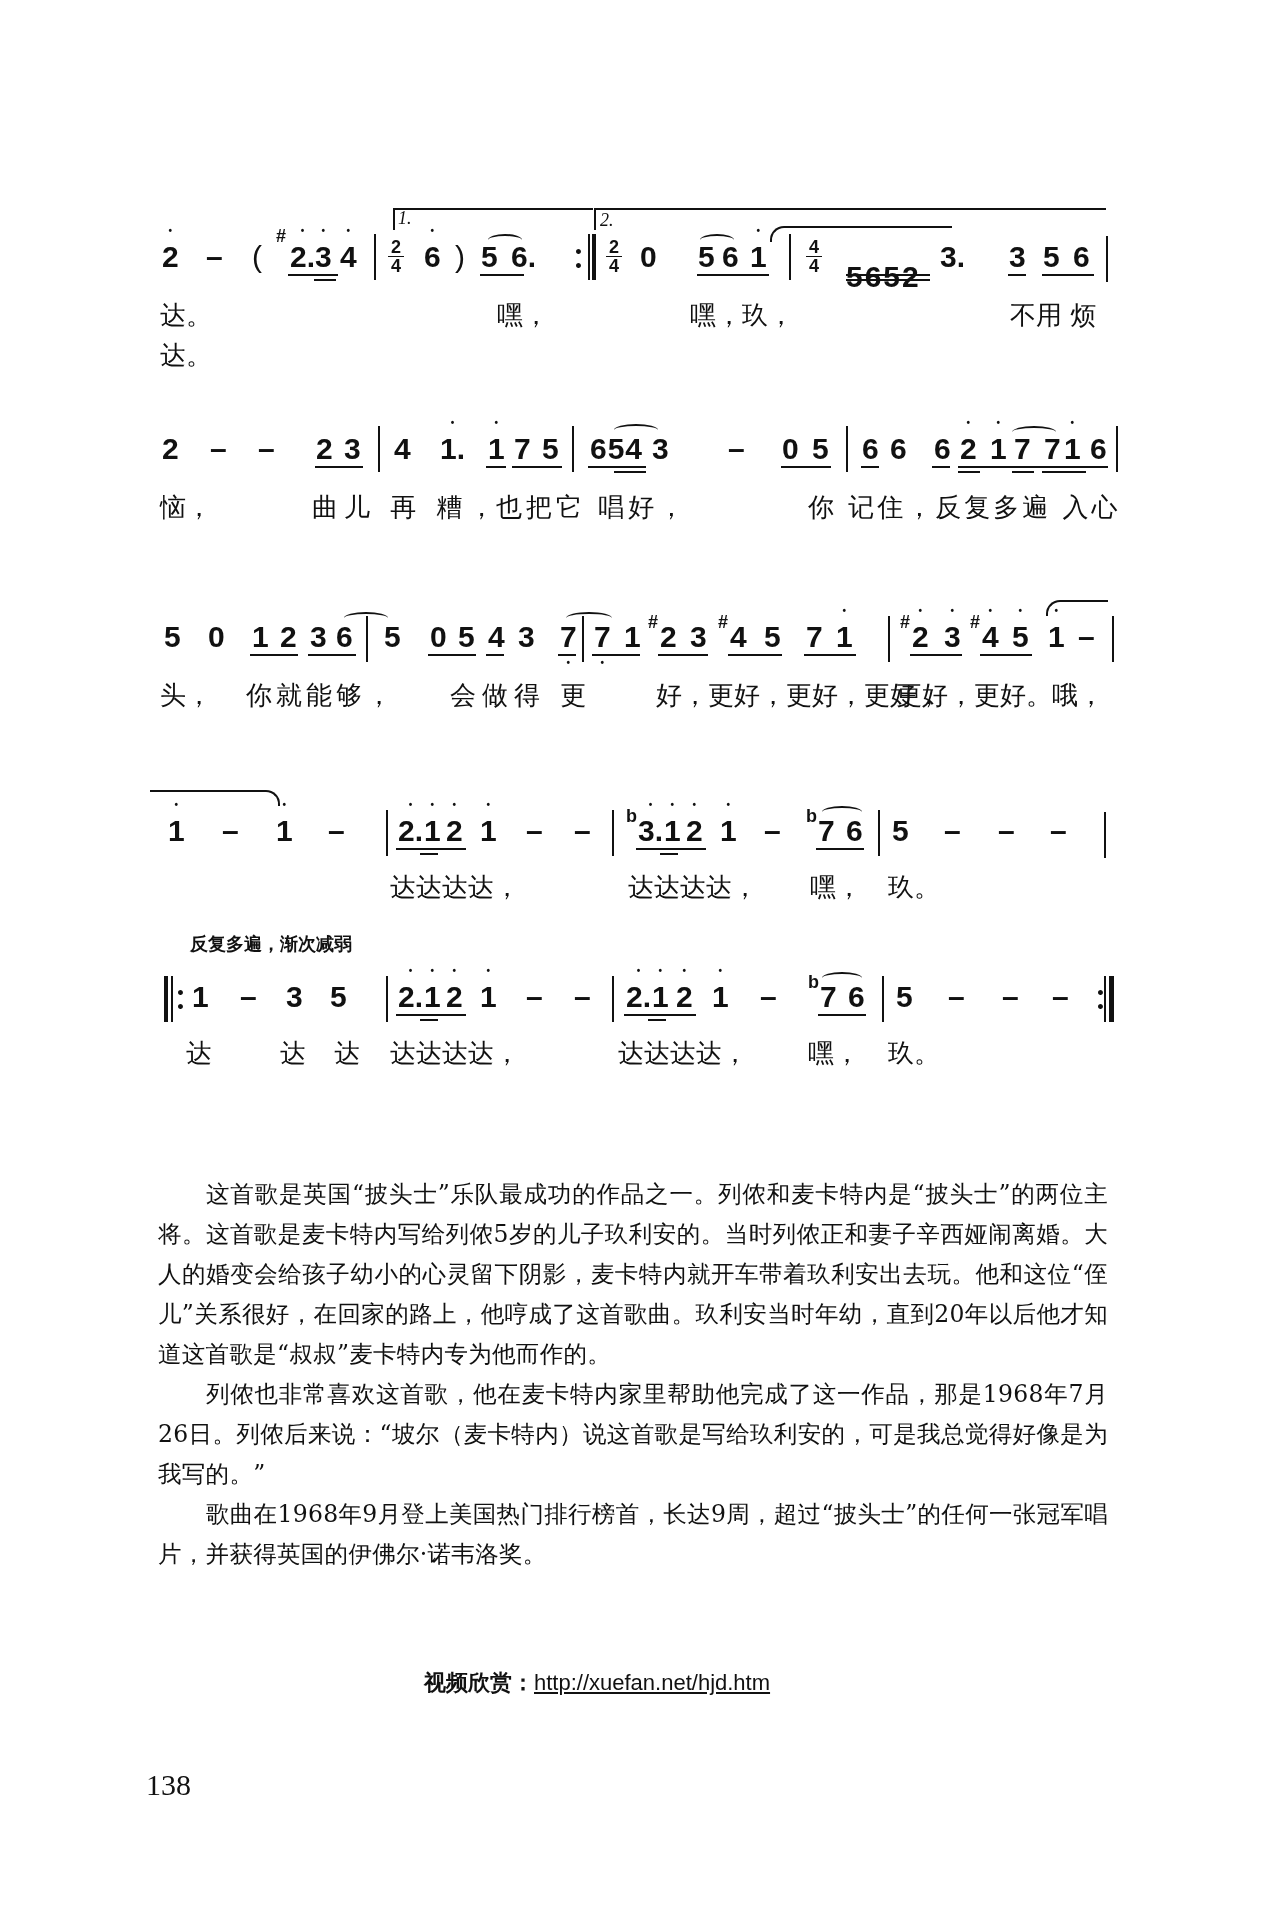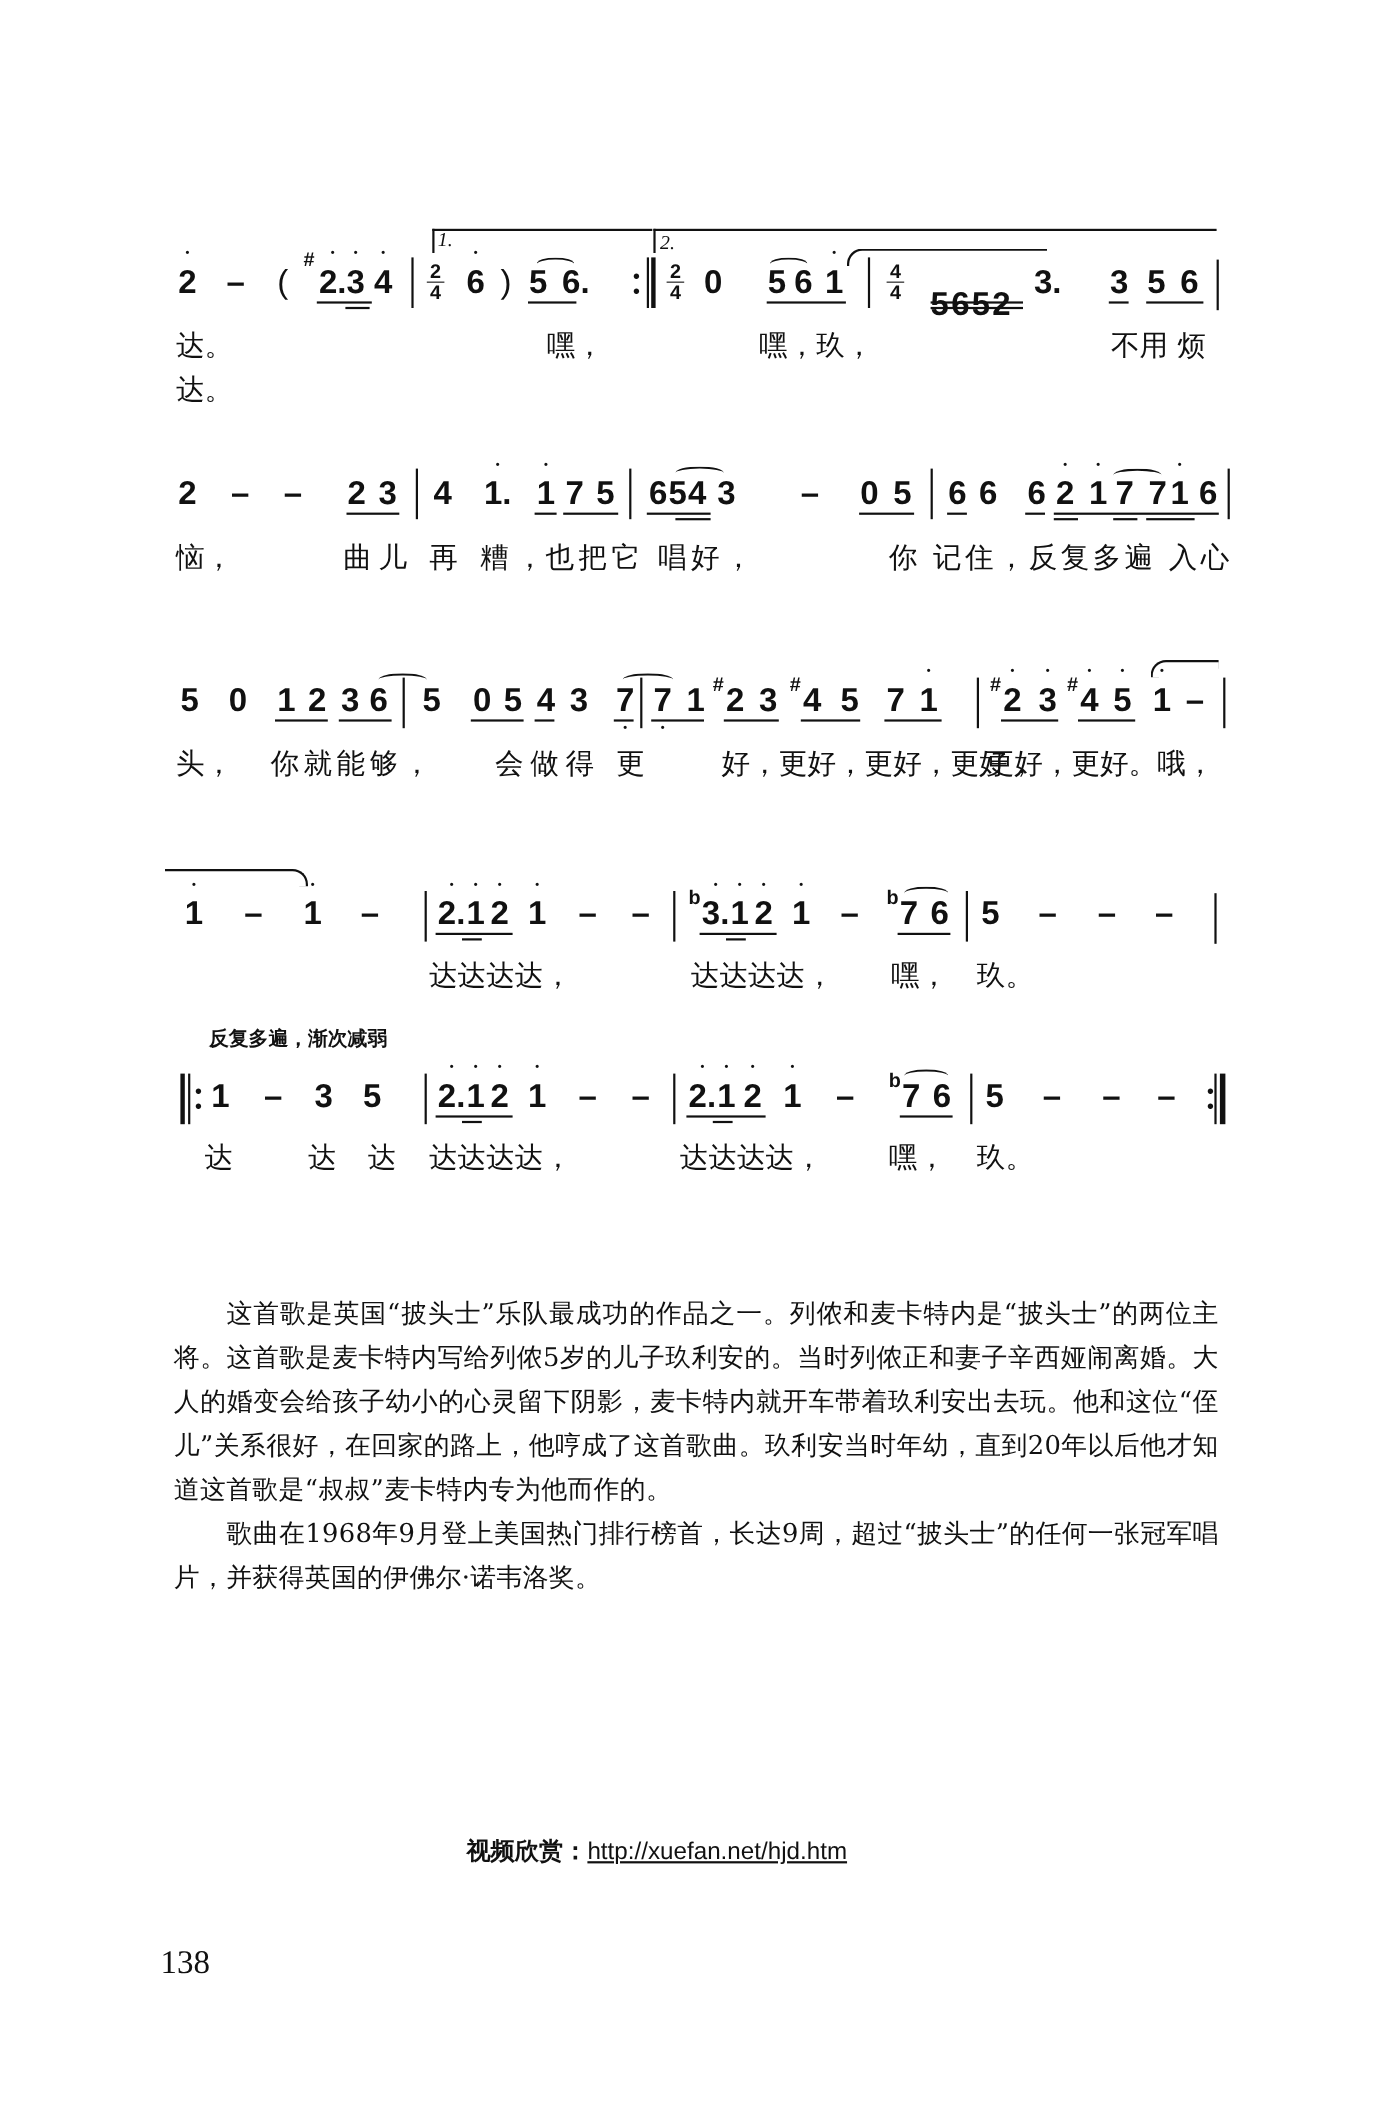--- a/index.html
+++ b/index.html
@@ -287,20 +287,21 @@
   <span class="ly" style="left:186px; top:1038px;">达</span>
   <span class="ly" style="left:280px; top:1038px; letter-spacing:10px;">达 达</span>
   <span class="ly" style="left:390px; top:1038px;">达达达达，</span>
   <span class="ly" style="left:618px; top:1038px;">达达达达，</span>
   <span class="ly" style="left:808px; top:1038px;">嘿，</span>
   <span class="ly" style="left:888px; top:1038px;">玖。</span>
 </div>
 
 <div class="para" style="top:1134px;margin-top:40px;">
   <p>这首歌是英国“披头士”乐队最成功的作品之一。列侬和麦卡特内是“披头士”的两位主将。这首歌是麦卡特内写给列侬5岁的儿子玖利安的。当时列侬正和妻子辛西娅闹离婚。大人的婚变会给孩子幼小的心灵留下阴影，麦卡特内就开车带着玖利安出去玩。他和这位“侄儿”关系很好，在回家的路上，他哼成了这首歌曲。玖利安当时年幼，直到20年以后他才知道这首歌是“叔叔”麦卡特内专为他而作的。</p>
+  <p>列侬也非常喜欢这首歌，他在麦卡特内家里帮助他完成了这一作品，那是1968年7月26日。列侬后来说：“坡尔（麦卡特内）说这首歌是写给玖利安的，可是我总觉得好像是为我写的。”</p>
   <p>歌曲在1968年9月登上美国热门排行榜首，长达9周，超过“披头士”的任何一张冠军唱片，并获得英国的伊佛尔·诺韦洛奖。</p>
 </div>
 
 <div class="link-line">
   <span>视频欣赏：</span><a>http://xuefan.net/hjd.htm</a>
 </div>
 
 <div class="page-num">138</div>
 
 </body></html>

